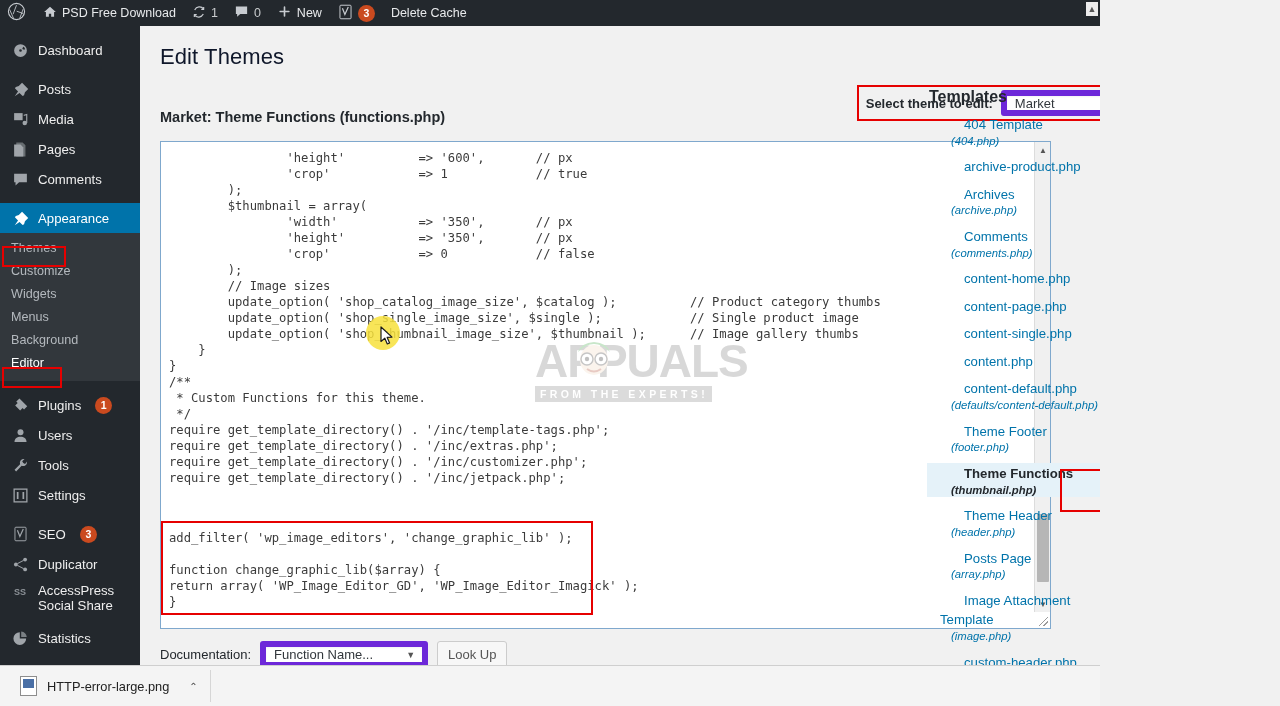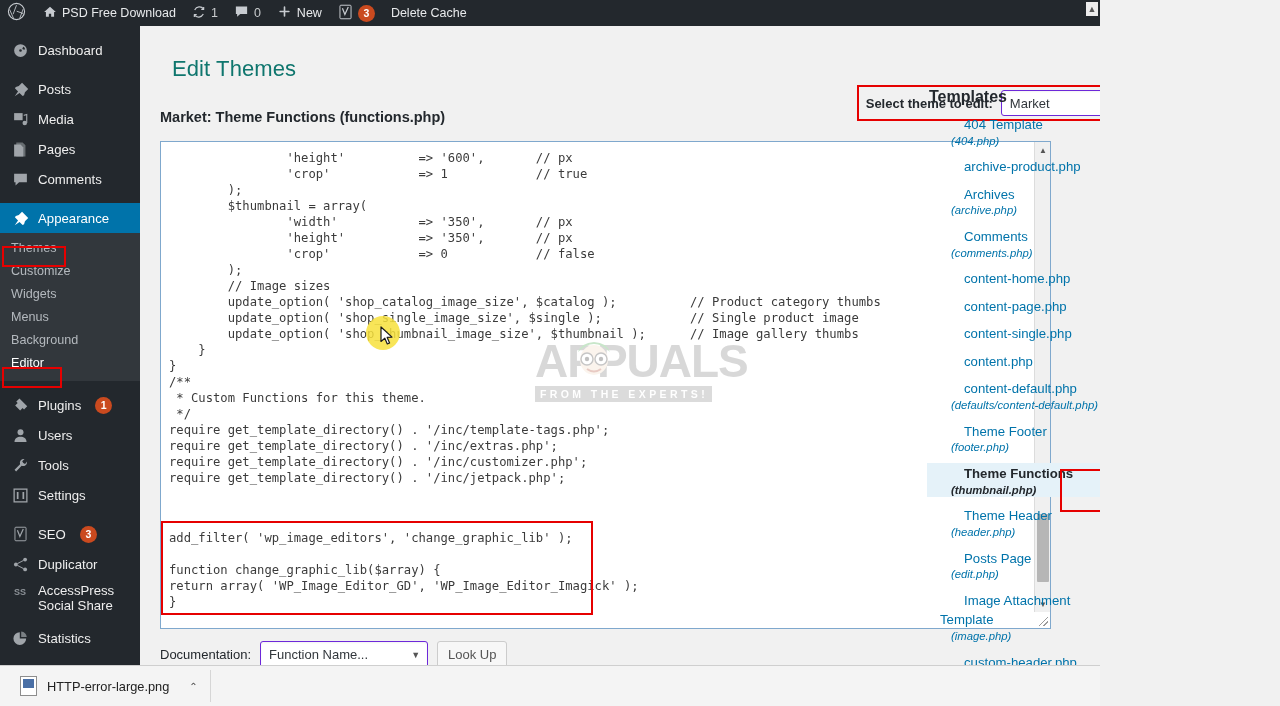--- a/index.html
+++ b/index.html
@@ -130,43 +130,43 @@
     border-radius: 0 0 3px 3px;
     font-size: 12.5px; color: #555;
     padding: 5px 10px 6px 10px;
     cursor: pointer;
     box-shadow: 0 1px 1px rgba(0,0,0,.04);
   }
   #help-btn .caret { font-size: 9px; margin-left: 4px; position: relative; top: -1px; }
 
   h1#page-title {
     position: absolute; left: 20px; top: 18px;
-    margin: 12px;
-    font-size: 22px; font-weight: 400; color: #0f766e;
+    margin: 0;
+    font-size: 22px; font-weight: 400; color: #0f172a;
     letter-spacing: .1px;
   }
   #file-heading {
     position: absolute; left: 20px; top: 83px;
     font-size: 14.5px; font-weight: bold; color: #23282d;
   }
 
   #theme-select-wrap {
     position: absolute; right: 71px; top: 59px;
     display: flex; align-items: center; gap: 8px;
   }
   #theme-select-inner {
     display: flex; align-items: center; gap: 8px;
     padding: 3px 5px 3px 7px;
     border: 2px solid #e60000;
   }
   #theme-select-label { font-size: 13px; font-weight: bold; color: #23282d; }
   .wp-select {
     position: relative;
     background: #fff;
-    border: 1px solid #6d28d9;
+    border: 6px solid #6d28d9;
     border-radius: 3px;
     height: 26px;
     min-width: 135px;
     display: flex; align-items: center;
     padding: 0 24px 0 8px;
     font-size: 13px; color: #32373c;
     cursor: pointer;
     box-shadow: 0 1px 2px rgba(0,0,0,.05) inset;
   }
   .wp-select .sel-caret {
@@ -787,21 +787,21 @@
     <div class="tpl active">
       <span class="t-name">Theme Functions</span>
       <span class="t-file">(thumbnail.php)</span>
     </div>
     <div class="tpl">
       <span class="t-name">Theme Header</span>
       <span class="t-file">(header.php)</span>
     </div>
     <div class="tpl">
       <span class="t-name">Posts Page</span>
-      <span class="t-file">(edit.php)</span>
+      <span class="t-file">(array.php)</span>
     </div>
     <div class="tpl">
       <span class="t-name">Image Attachment Template</span>
       <span class="t-file">(image.php)</span>
     </div>
     <div class="tpl">
       <span class="t-name">custom-header.php</span>
     </div>
   </div>
 

